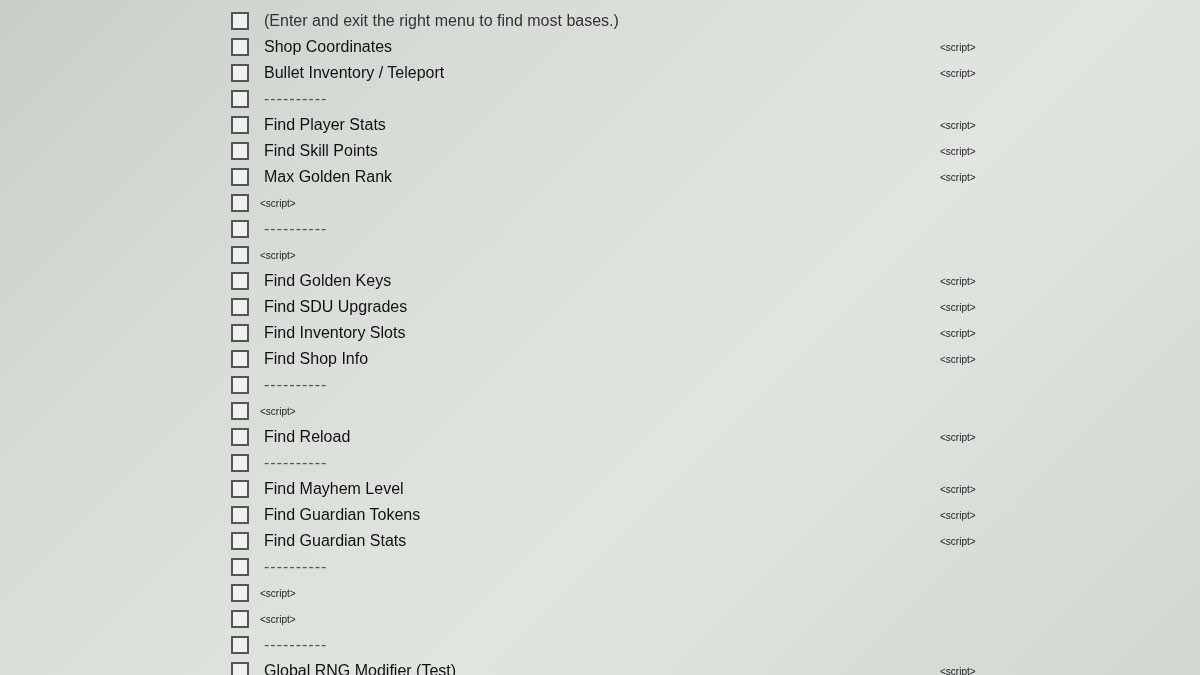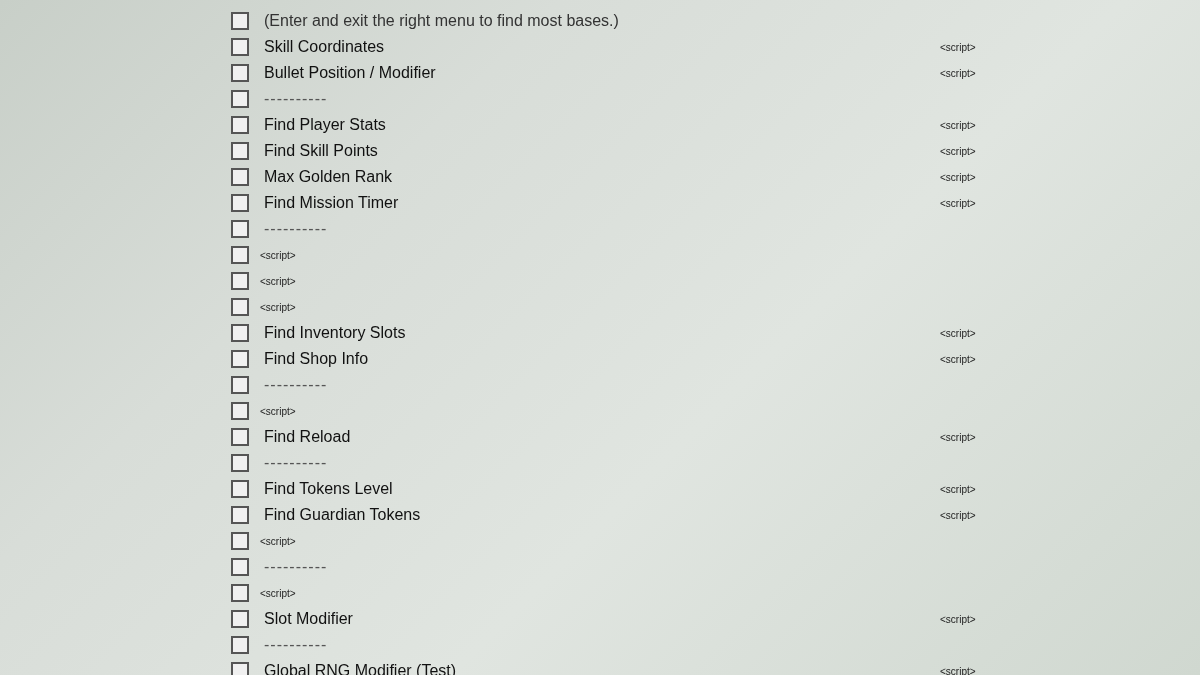--- a/index.html
+++ b/index.html
@@ -85,28 +85,28 @@
       <div class="list-item">
         <div class="checkbox-wrapper">
           <div class="checkbox"></div>
         </div>
         <span class="item-label note">(Enter and exit the right menu to find most bases.)</span>
       </div>
       <div class="list-item">
         <div class="checkbox-wrapper">
           <div class="checkbox"></div>
         </div>
-        <span class="item-label">Skill Coordinates</span>
-        <span class="script-tag">&lt;script&gt;</span>
-      </div>
-      <div class="list-item">
-        <div class="checkbox-wrapper">
-          <div class="checkbox"></div>
-        </div>
-        <span class="item-label">Bullet Position / Modifier</span>
+        <span class="item-label">Shop Coordinates</span>
+        <span class="script-tag">&lt;script&gt;</span>
+      </div>
+      <div class="list-item">
+        <div class="checkbox-wrapper">
+          <div class="checkbox"></div>
+        </div>
+        <span class="item-label">Bullet Inventory / Teleport</span>
         <span class="script-tag">&lt;script&gt;</span>
       </div>
       <div class="list-item">
         <div class="checkbox-wrapper">
           <div class="checkbox"></div>
         </div>
         <span class="item-label separator">----------</span>
       </div>
       <div class="list-item">
         <div class="checkbox-wrapper">
@@ -126,45 +126,46 @@
         <div class="checkbox-wrapper">
           <div class="checkbox"></div>
         </div>
         <span class="item-label">Max Golden Rank</span>
         <span class="script-tag">&lt;script&gt;</span>
       </div>
       <div class="list-item">
         <div class="checkbox-wrapper">
           <div class="checkbox"></div>
         </div>
-        <span class="item-label">Find Mission Timer</span>
-        <span class="script-tag">&lt;script&gt;</span>
-      </div>
-      <div class="list-item">
-        <div class="checkbox-wrapper">
-          <div class="checkbox"></div>
-        </div>
-        <span class="item-label separator">----------</span>
-      </div>
-      <div class="list-item">
-        <div class="checkbox-wrapper">
-          <div class="checkbox"></div>
-        </div>
-        <span class="script-tag">&lt;script&gt;</span>
-      </div>
-      <div class="list-item">
-        <div class="checkbox-wrapper">
-          <div class="checkbox"></div>
-        </div>
-        <span class="script-tag">&lt;script&gt;</span>
-      </div>
-      <div class="list-item">
-        <div class="checkbox-wrapper">
-          <div class="checkbox"></div>
-        </div>
+        <span class="script-tag">&lt;script&gt;</span>
+      </div>
+      <div class="list-item">
+        <div class="checkbox-wrapper">
+          <div class="checkbox"></div>
+        </div>
+        <span class="item-label separator">----------</span>
+      </div>
+      <div class="list-item">
+        <div class="checkbox-wrapper">
+          <div class="checkbox"></div>
+        </div>
+        <span class="script-tag">&lt;script&gt;</span>
+      </div>
+      <div class="list-item">
+        <div class="checkbox-wrapper">
+          <div class="checkbox"></div>
+        </div>
+        <span class="item-label">Find Golden Keys</span>
+        <span class="script-tag">&lt;script&gt;</span>
+      </div>
+      <div class="list-item">
+        <div class="checkbox-wrapper">
+          <div class="checkbox"></div>
+        </div>
+        <span class="item-label">Find SDU Upgrades</span>
         <span class="script-tag">&lt;script&gt;</span>
       </div>
       <div class="list-item">
         <div class="checkbox-wrapper">
           <div class="checkbox"></div>
         </div>
         <span class="item-label">Find Inventory Slots</span>
         <span class="script-tag">&lt;script&gt;</span>
       </div>
       <div class="list-item">
@@ -196,53 +197,53 @@
       <div class="list-item">
         <div class="checkbox-wrapper">
           <div class="checkbox"></div>
         </div>
         <span class="item-label separator">----------</span>
       </div>
       <div class="list-item">
         <div class="checkbox-wrapper">
           <div class="checkbox"></div>
         </div>
-        <span class="item-label">Find Tokens Level</span>
+        <span class="item-label">Find Mayhem Level</span>
         <span class="script-tag">&lt;script&gt;</span>
       </div>
       <div class="list-item">
         <div class="checkbox-wrapper">
           <div class="checkbox"></div>
         </div>
         <span class="item-label">Find Guardian Tokens</span>
         <span class="script-tag">&lt;script&gt;</span>
       </div>
       <div class="list-item">
         <div class="checkbox-wrapper">
           <div class="checkbox"></div>
         </div>
-        <span class="script-tag">&lt;script&gt;</span>
-      </div>
-      <div class="list-item">
-        <div class="checkbox-wrapper">
-          <div class="checkbox"></div>
-        </div>
-        <span class="item-label separator">----------</span>
-      </div>
-      <div class="list-item">
-        <div class="checkbox-wrapper">
-          <div class="checkbox"></div>
-        </div>
-        <span class="script-tag">&lt;script&gt;</span>
-      </div>
-      <div class="list-item">
-        <div class="checkbox-wrapper">
-          <div class="checkbox"></div>
-        </div>
-        <span class="item-label">Slot Modifier</span>
+        <span class="item-label">Find Guardian Stats</span>
+        <span class="script-tag">&lt;script&gt;</span>
+      </div>
+      <div class="list-item">
+        <div class="checkbox-wrapper">
+          <div class="checkbox"></div>
+        </div>
+        <span class="item-label separator">----------</span>
+      </div>
+      <div class="list-item">
+        <div class="checkbox-wrapper">
+          <div class="checkbox"></div>
+        </div>
+        <span class="script-tag">&lt;script&gt;</span>
+      </div>
+      <div class="list-item">
+        <div class="checkbox-wrapper">
+          <div class="checkbox"></div>
+        </div>
         <span class="script-tag">&lt;script&gt;</span>
       </div>
       <div class="list-item">
         <div class="checkbox-wrapper">
           <div class="checkbox"></div>
         </div>
         <span class="item-label separator">----------</span>
       </div>
       <div class="list-item">
         <div class="checkbox-wrapper">

